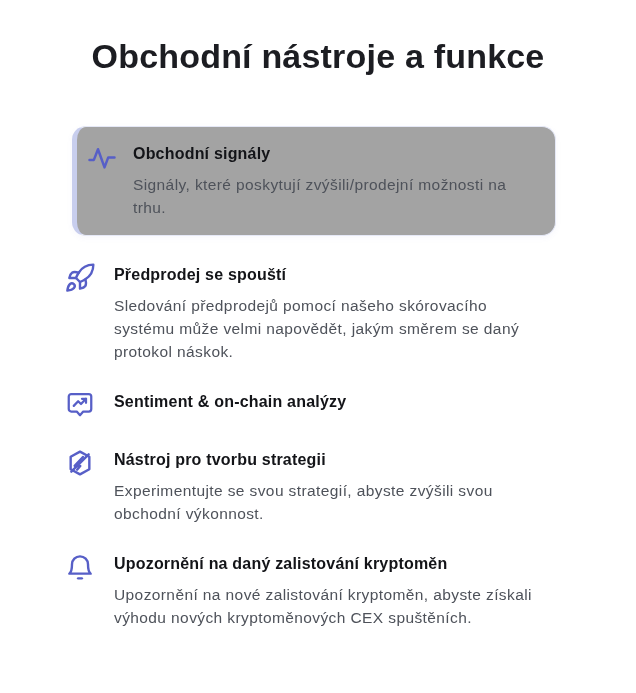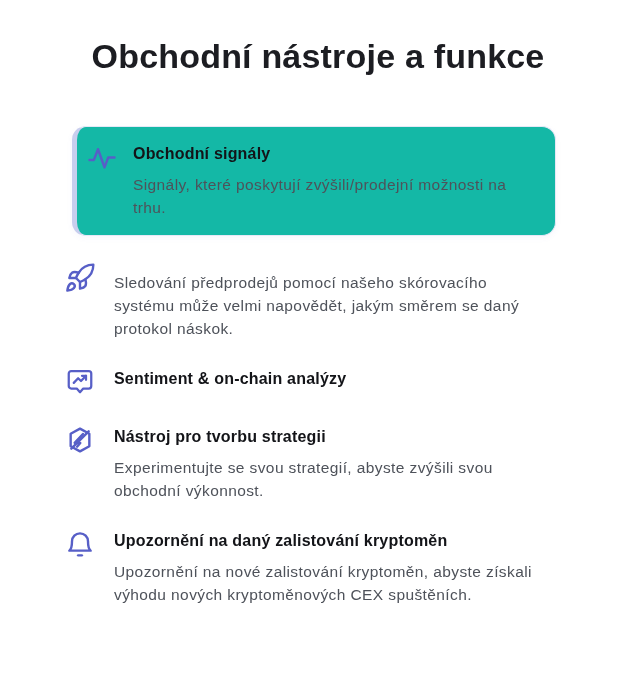--- a/index.html
+++ b/index.html
@@ -62,21 +62,21 @@
     letter-spacing: 0.4px;
   }
   
   .feature.card {
     margin: 0 80px 26px 72px;
     border: 1px solid #e5e8f6;
     border-left: 5px solid #c8ceee;
     border-radius: 14px;
     padding: 14px 16px 16px 10px;
     box-shadow: 0 2px 6px rgba(90, 100, 200, 0.05);
-    background: #14b8a6;
+    background: #a3a3a3;
   }
   .feature.card .icon-wrap {
     width: 30px;
     height: 30px;
     margin-right: 16px;
     margin-top: 2px;
   }
 </style>
 </head>
 <body>
@@ -102,20 +102,21 @@
     <div class="feature">
       <span class="icon-wrap">
         <svg width="32" height="32" viewBox="0 0 24 24" fill="none" stroke="#575fc7" stroke-width="1.8" stroke-linecap="round" stroke-linejoin="round">
           <path d="M4.5 16.5c-1.5 1.26-2 5-2 5s3.74-.5 5-2c.71-.84.7-2.13-.09-2.91a2.18 2.18 0 0 0-2.91-.09z"></path>
           <path d="m12 15-3-3a22 22 0 0 1 2-3.95A12.88 12.88 0 0 1 22 2c0 2.72-.78 7.5-6 11a22.35 22.35 0 0 1-4 2z"></path>
           <path d="M9 12H4s.55-3.03 2-4c1.62-1.08 5 0 5 0"></path>
           <path d="M12 15v5s3.03-.55 4-2c1.08-1.62 0-5 0-5"></path>
         </svg>
       </span>
       <div class="feature-content">
+        <h3>Předprodej se spouští</h3>
         <p>Sledování předprodejů pomocí našeho skórovacího systému může velmi napovědět, jakým směrem se daný protokol náskok.</p>
       </div>
     </div>
 
     <div class="feature">
       <span class="icon-wrap">
         <svg width="30" height="30" viewBox="0 0 24 24" fill="none" stroke="#575fc7" stroke-width="1.8" stroke-linecap="round" stroke-linejoin="round">
           <path d="M21 16a2 2 0 0 1-2 2h-4.4L12 21l-2.6-3H5a2 2 0 0 1-2-2V6a2 2 0 0 1 2-2h14a2 2 0 0 1 2 2z"></path>
           <polyline points="7 13.5 10.5 9.8 12.8 12 16.8 7.8"></polyline>
           <polyline points="13.6 7.8 16.8 7.8 16.8 11"></polyline>

